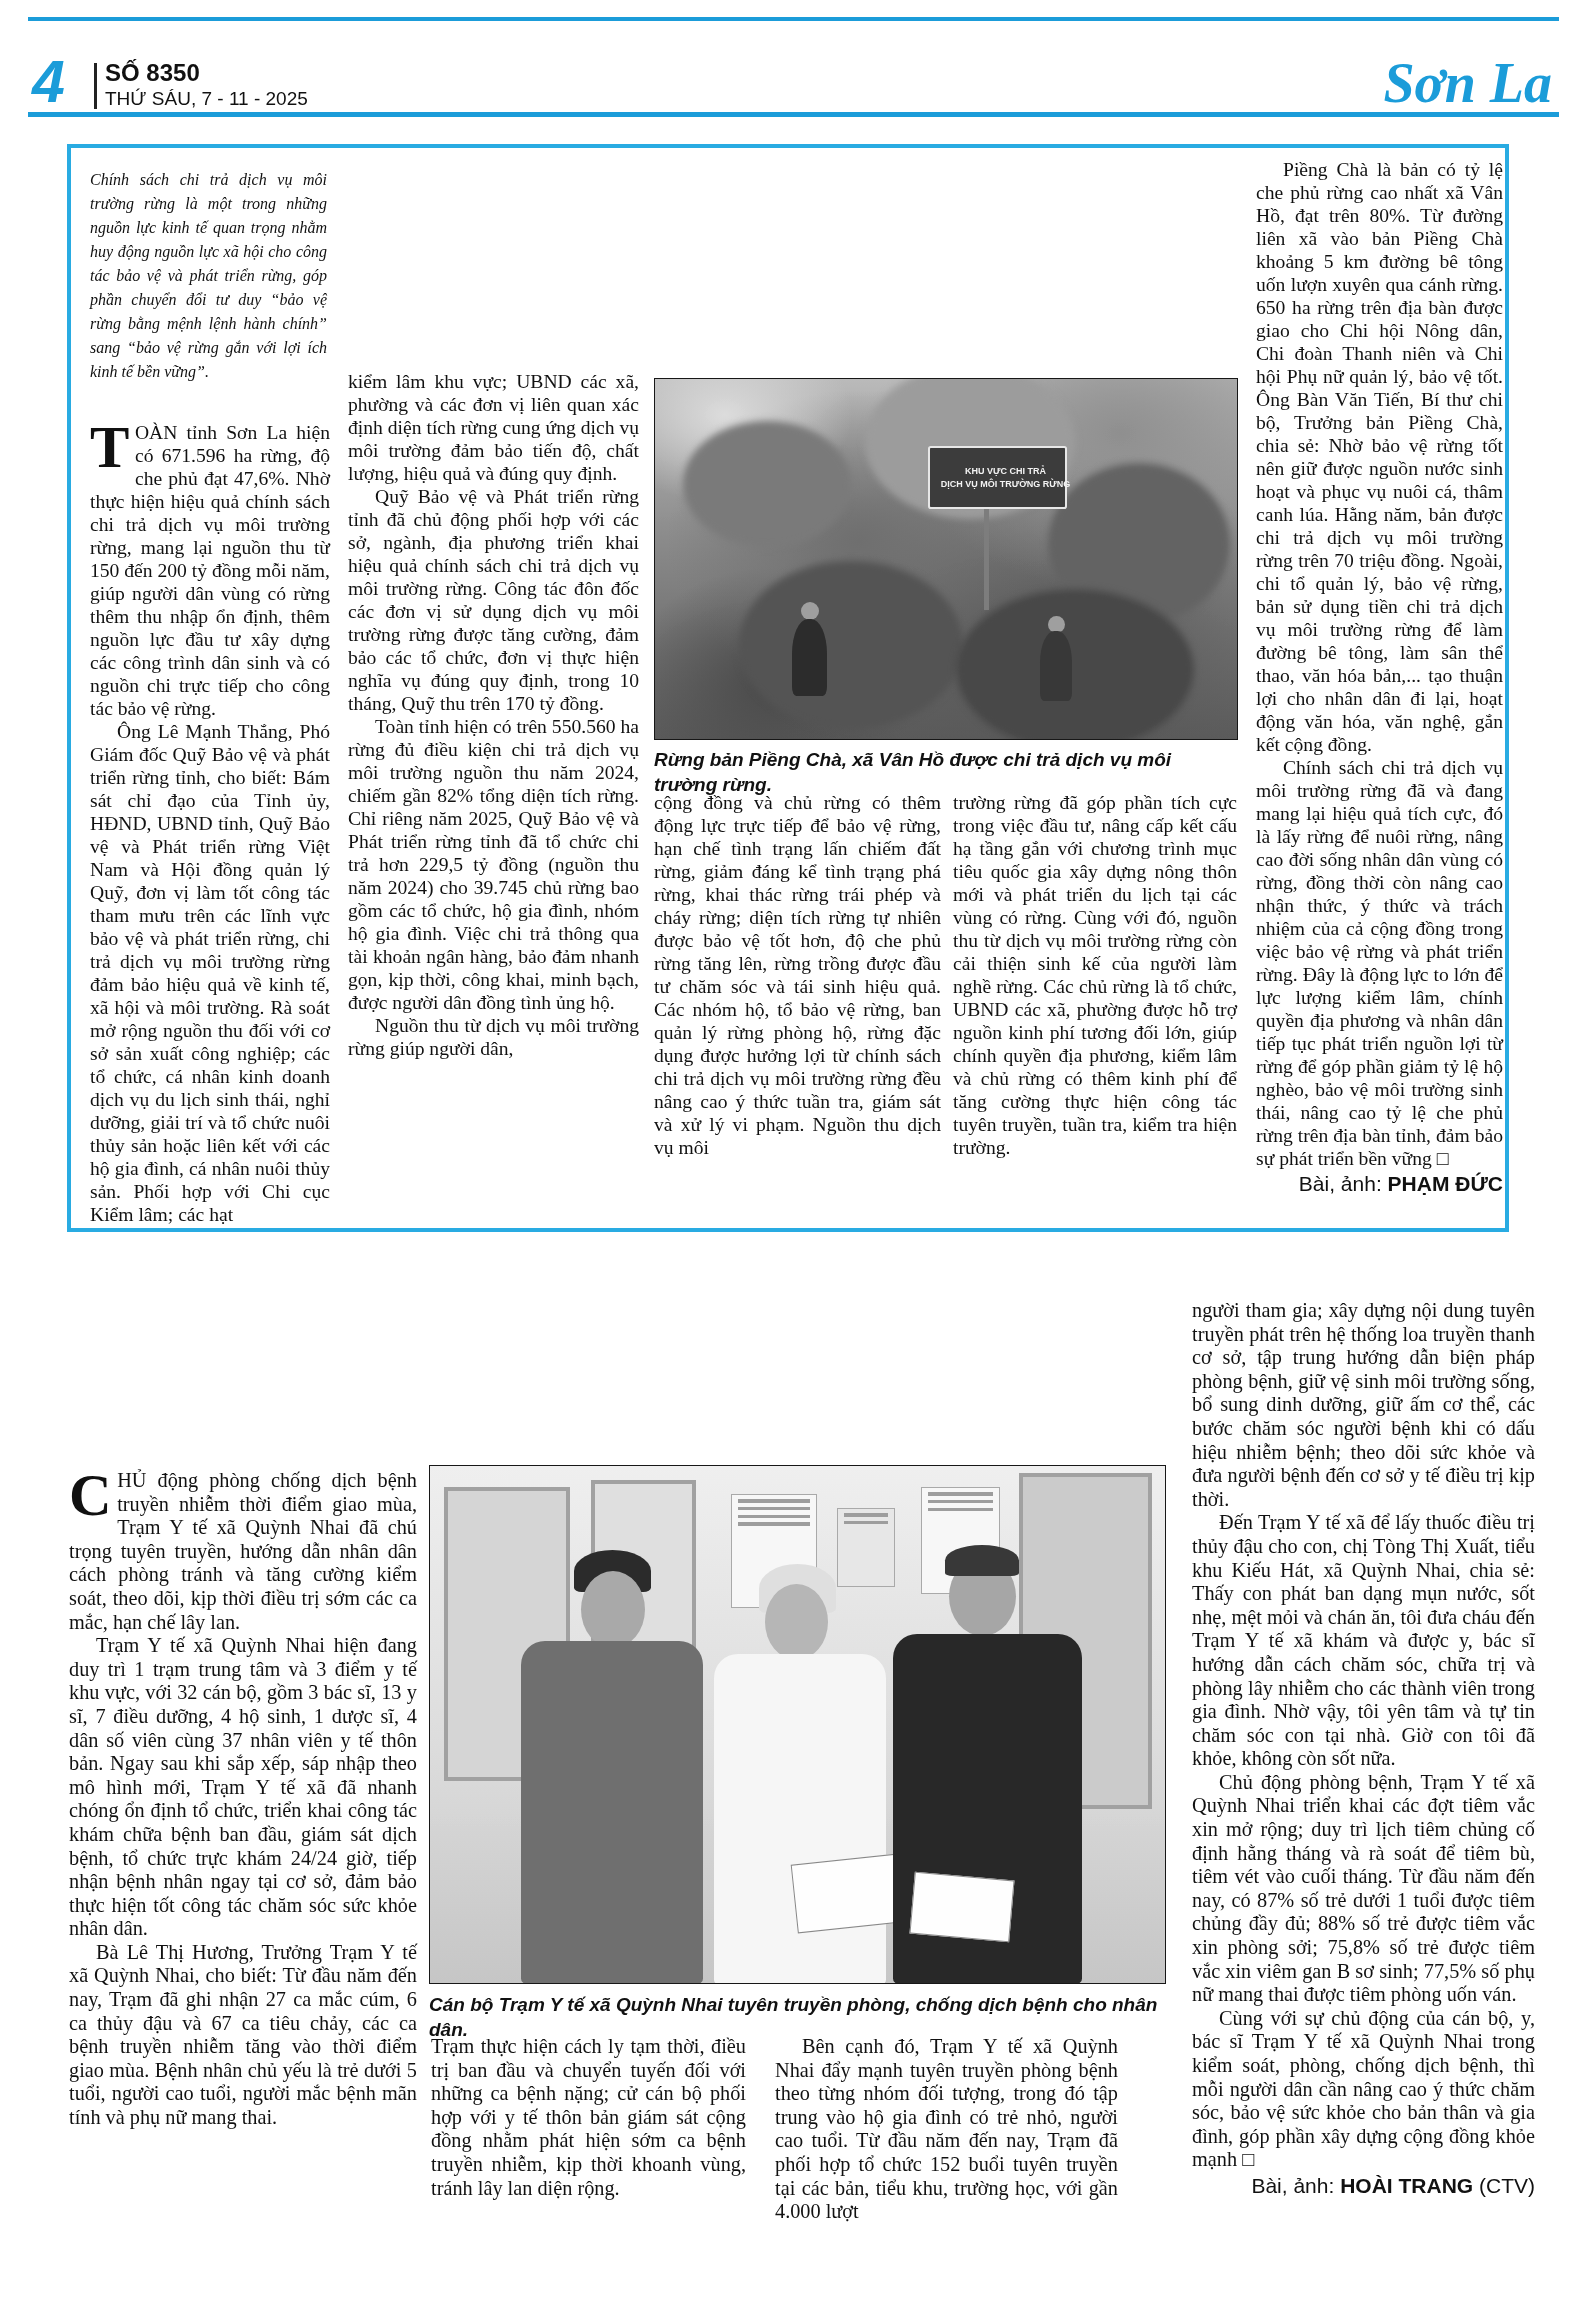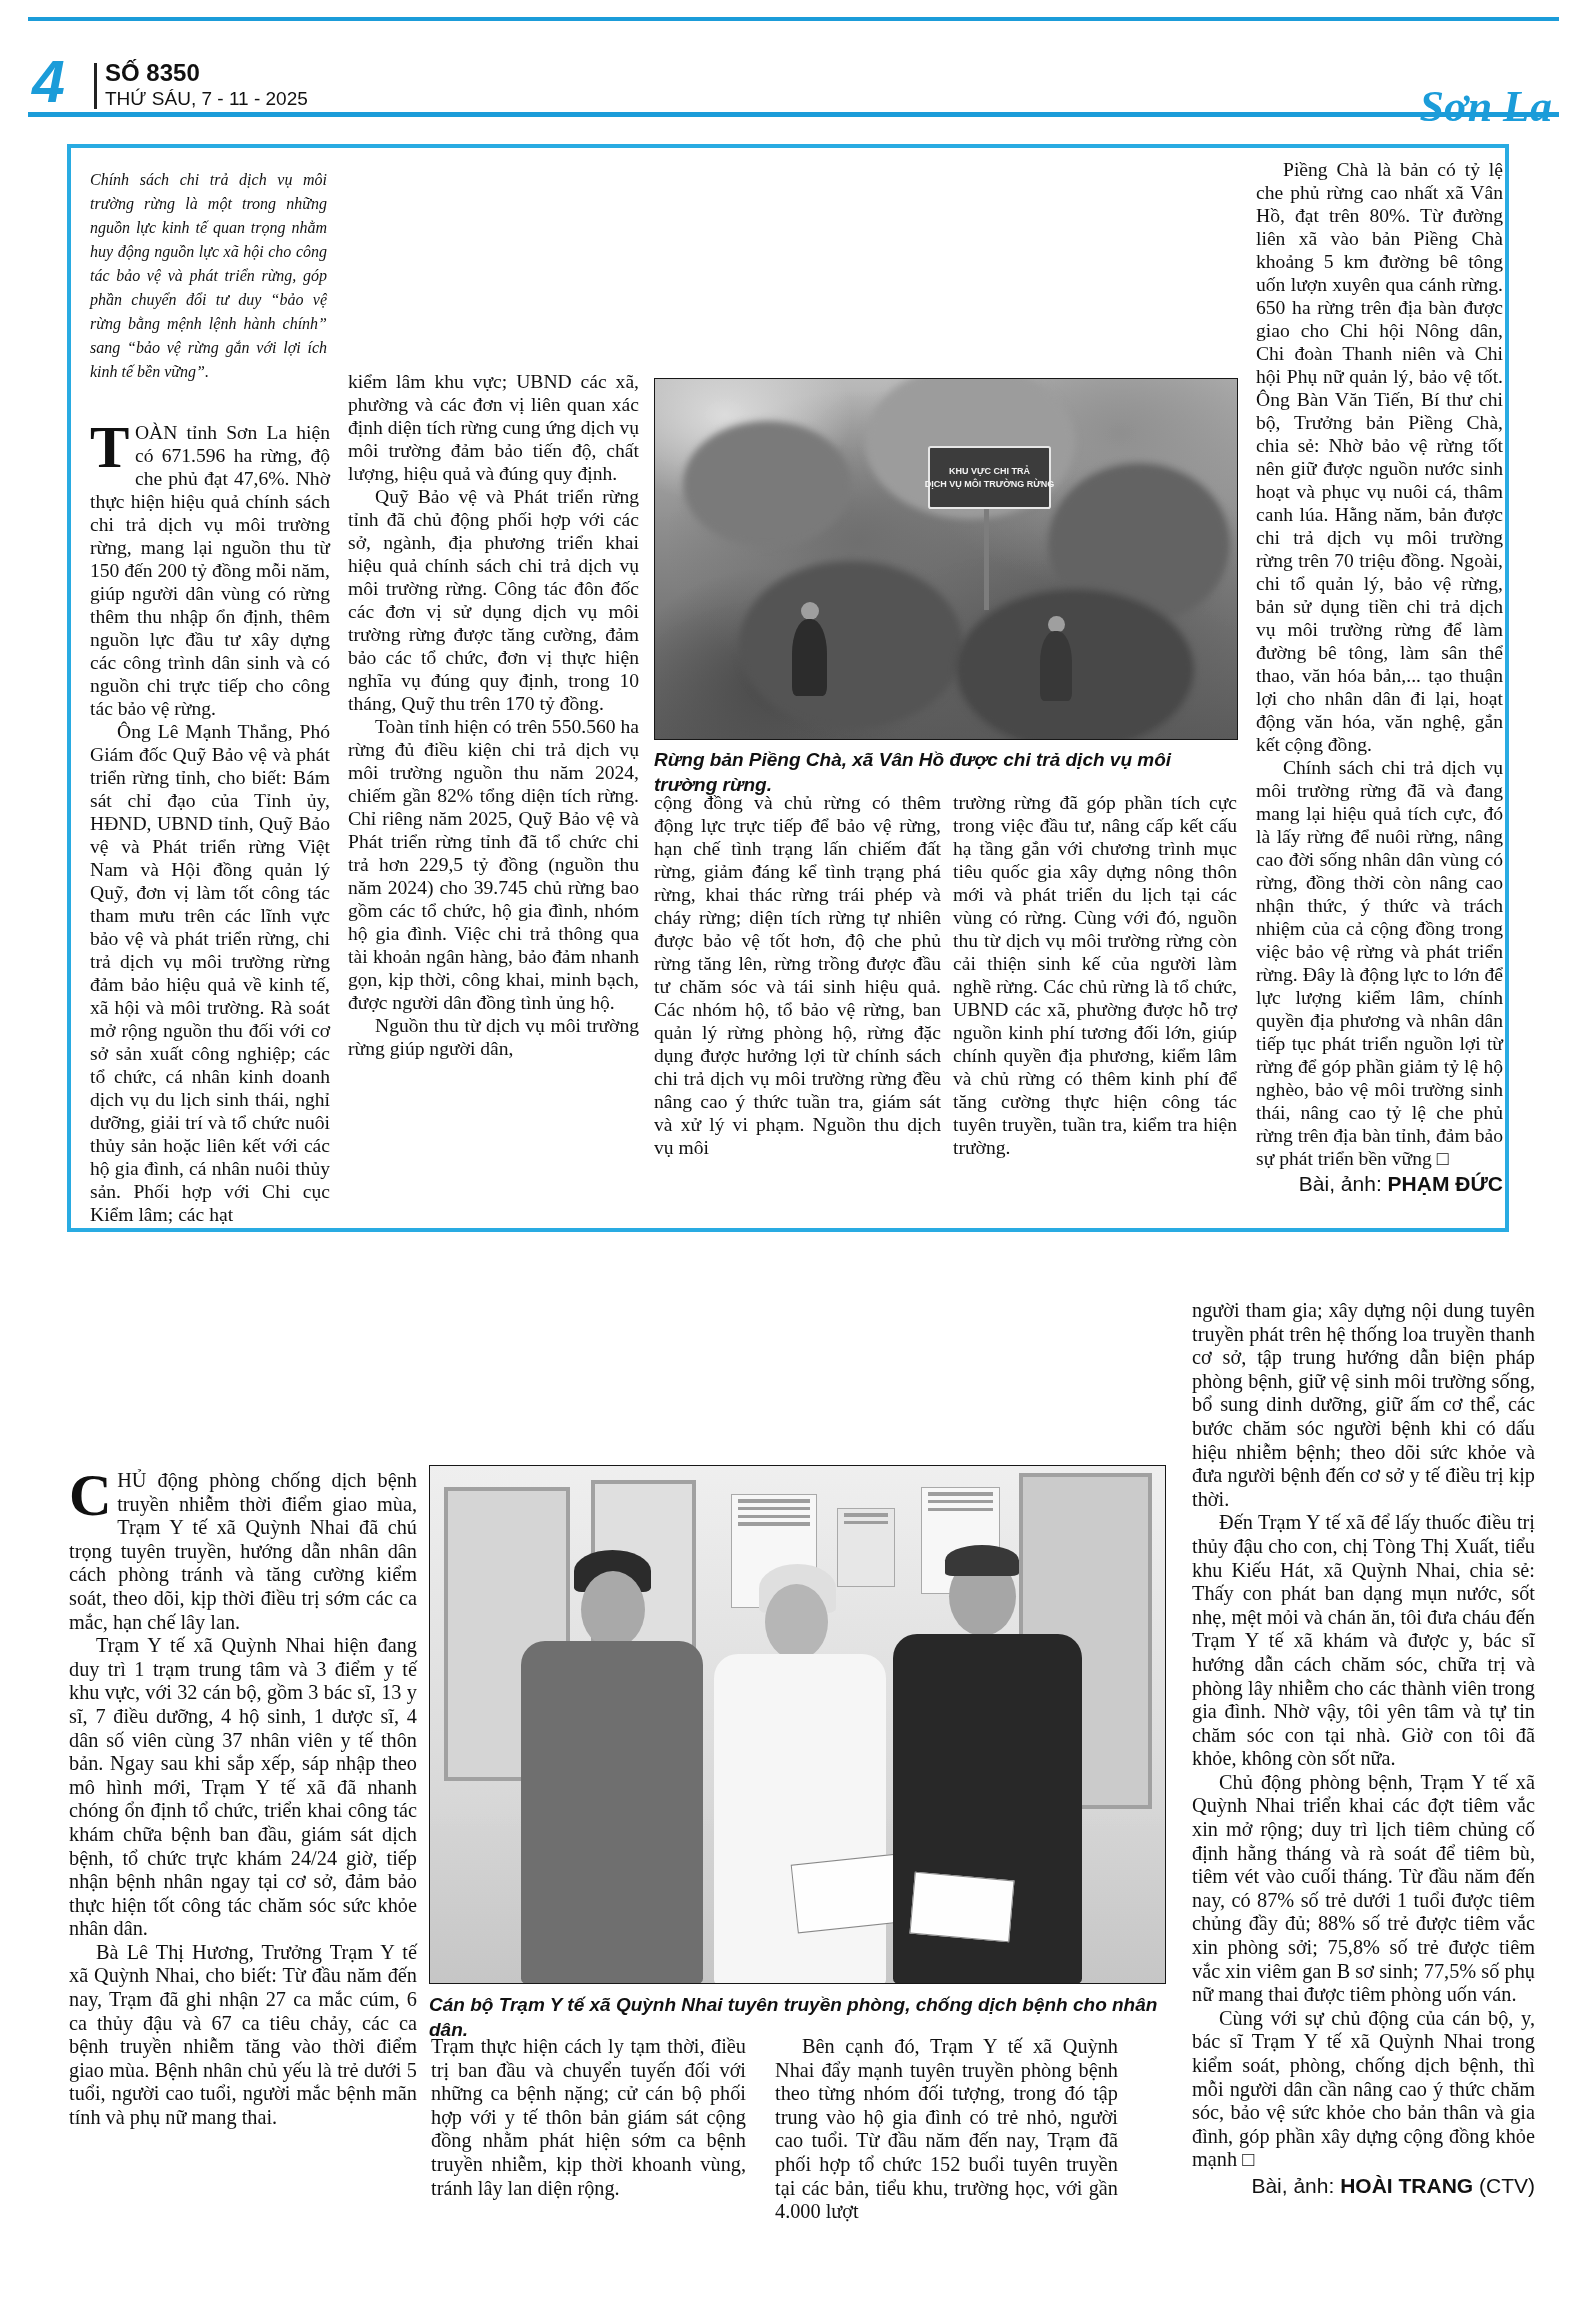--- a/index.html
+++ b/index.html
@@ -7,21 +7,21 @@
         font-family:"Liberation Serif",serif;color:#111;}
   .abs{position:absolute;}
 
   
   .rule{background:#1b9cd9;}
   .pagenum{font-family:"Liberation Sans",sans-serif;font-weight:bold;font-style:italic;
            font-size:59px;line-height:59px;color:#1b9cd9;}
   .hd-issue{font-family:"Liberation Sans",sans-serif;font-weight:bold;font-size:24px;line-height:25px;color:#111;}
   .hd-date{font-family:"Liberation Sans",sans-serif;font-size:19px;line-height:25px;color:#111;}
   .brand{font-family:"Liberation Serif",serif;font-weight:bold;font-style:italic;
-         font-size:44px;line-height:52px;color:#1b9cd9;margin-top:24px;}
+         font-size:56px;line-height:52px;color:#1b9cd9;}
   .hd-vline{background:#222;}
 
   
   .frame{border:4.9px solid #29abe2;box-sizing:border-box;}
 
   
   p{margin:0;padding:0;}
   .jt{text-align:justify;}
   .a1{font-size:19.6px;line-height:23px;}
   .a2{font-size:20.3px;line-height:23.6px;}
@@ -98,21 +98,21 @@
     <p class="ind">Nguồn thu từ dịch vụ môi trường rừng giúp người dân,</p>
   </div>
 
   <div class="abs photo photo1" style="left:654px;top:378px;width:584px;height:362px;">
     <div class="blob" style="left:28px;top:42px;width:168px;height:126px;background:#7a7a7a;"></div>
     <div class="blob" style="left:210px;top:-14px;width:210px;height:154px;background:#9b9b9b;"></div>
     <div class="blob" style="left:393px;top:84px;width:182px;height:161px;background:#646464;"></div>
     <div class="blob" style="left:84px;top:182px;width:224px;height:168px;background:#555555;"></div>
     <div class="blob" style="left:301px;top:210px;width:238px;height:161px;background:#4a4a4a;"></div>
     <div class="signpole" style="left:329px;top:119px;width:4.9px;height:112px;"></div>
-    <div class="sign" style="left:273px;top:67px;width:119px;height:59px;">
+    <div class="sign" style="left:273px;top:67px;width:119px;height:59px;padding-left:16px;">
       <span>KHU VỰC CHI TRẢ</span>
       <span>DỊCH VỤ MÔI TRƯỜNG RỪNG</span>
     </div>
     <div class="fighead" style="left:146px;top:223px;width:18px;height:18px;"></div>
     <div class="fig" style="left:137px;top:240px;width:35px;height:77px;"></div>
     <div class="fighead" style="left:393px;top:237px;width:17px;height:17px;"></div>
     <div class="fig" style="left:385px;top:252px;width:32px;height:70px;background:#3a3a3a;"></div>
   </div>
   <div class="abs caption" style="left:654px;top:747px;width:584px;">Rừng bản Piềng Chà, xã Vân Hồ được chi trả dịch vụ môi trường rừng.</div>
 

